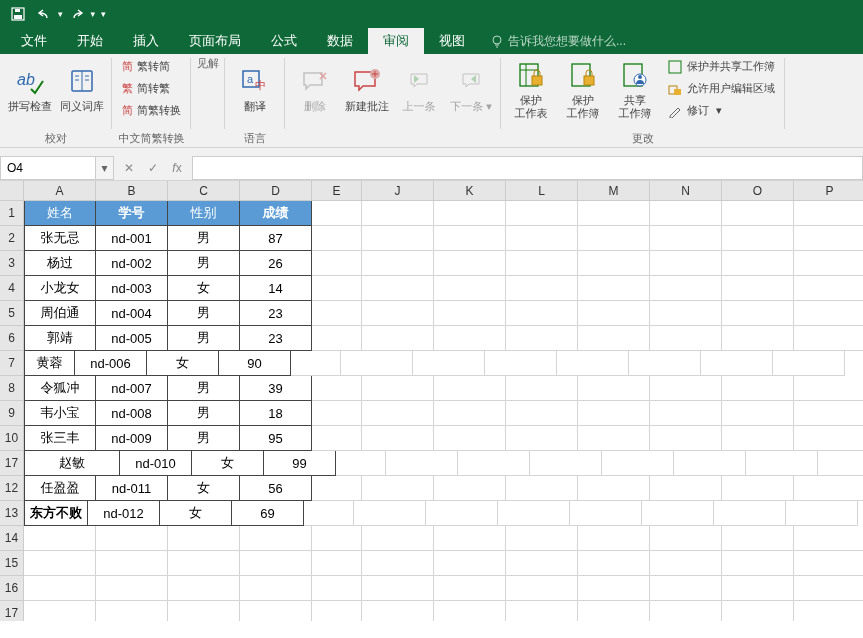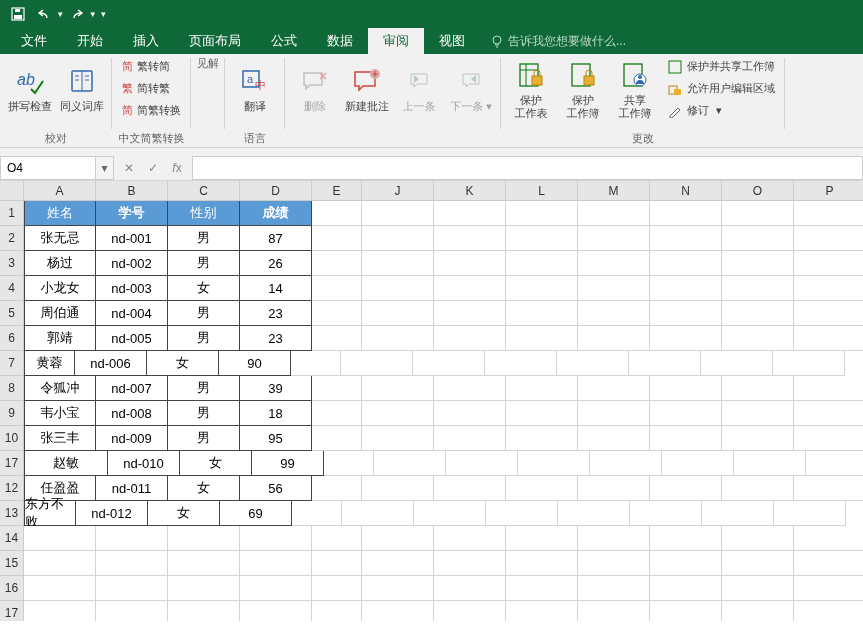--- a/index.html
+++ b/index.html
@@ -464,21 +464,21 @@
         <div class="cell" style="width: 50px;"></div>
         <div class="cell" style="width: 72px;"></div>
         <div class="cell" style="width: 72px;"></div>
         <div class="cell" style="width: 72px;"></div>
         <div class="cell" style="width: 72px;"></div>
         <div class="cell" style="width: 72px;"></div>
         <div class="cell" style="width: 72px;"></div>
         <div class="cell" style="width: 72px;"></div>
       </div>
       <div class="cell-row">
-        <div class="cell data first" style="width: 84px;">赵敏</div>
+        <div class="cell data first" style="width: 96px;">赵敏</div>
         <div class="cell data" style="width: 72px;">nd-010</div>
         <div class="cell data" style="width: 72px;">女</div>
         <div class="cell data" style="width: 72px;">99</div>
         <div class="cell" style="width: 50px;"></div>
         <div class="cell" style="width: 72px;"></div>
         <div class="cell" style="width: 72px;"></div>
         <div class="cell" style="width: 72px;"></div>
         <div class="cell" style="width: 72px;"></div>
         <div class="cell" style="width: 72px;"></div>
         <div class="cell" style="width: 72px;"></div>
@@ -492,21 +492,21 @@
         <div class="cell" style="width: 50px;"></div>
         <div class="cell" style="width: 72px;"></div>
         <div class="cell" style="width: 72px;"></div>
         <div class="cell" style="width: 72px;"></div>
         <div class="cell" style="width: 72px;"></div>
         <div class="cell" style="width: 72px;"></div>
         <div class="cell" style="width: 72px;"></div>
         <div class="cell" style="width: 72px;"></div>
       </div>
       <div class="cell-row">
-        <div class="cell data first" style="width: 52px;">东方不败</div>
+        <div class="cell data first" style="width: 64px; font-weight: bold;">东方不败</div>
         <div class="cell data" style="width: 72px;">nd-012</div>
         <div class="cell data" style="width: 72px;">女</div>
         <div class="cell data" style="width: 72px;">69</div>
         <div class="cell" style="width: 50px;"></div>
         <div class="cell" style="width: 72px;"></div>
         <div class="cell" style="width: 72px;"></div>
         <div class="cell" style="width: 72px;"></div>
         <div class="cell" style="width: 72px;"></div>
         <div class="cell" style="width: 72px;"></div>
         <div class="cell" style="width: 72px;"></div>

